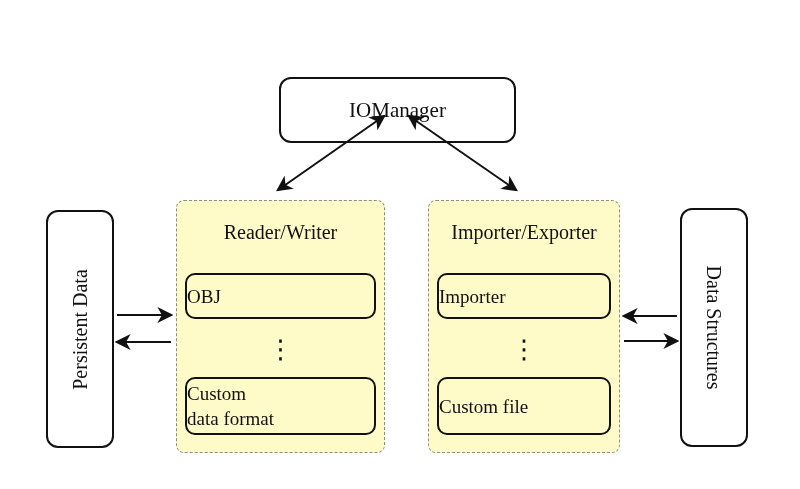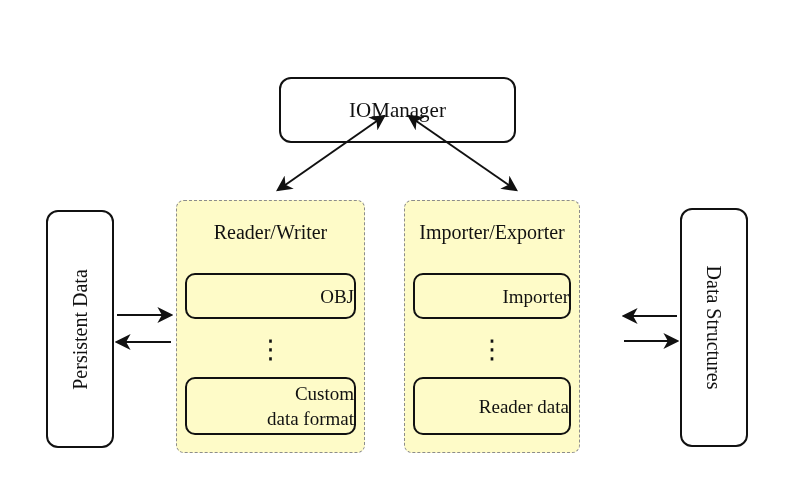--- a/index.html
+++ b/index.html
@@ -48,37 +48,37 @@
   .data-structures { left: 680px; top: 208px; height: 239px; }
   .data-structures span { transform: rotate(90deg); }
   .group-container {
     position: absolute;
     top: 200px;
     height: 253px;
     background: var(--container-fill);
     border: 1.5px dashed var(--container-border);
     border-radius: 8px;
   }
-  .reader-writer { left: 176px; width: 189px; }
-  .importer-exporter { left: 404px; width: 176px; }
+  .reader-writer { left: 176px; width: 209px; }
+  .importer-exporter { left: 428px; width: 192px; }
   .group-title {
     position: absolute;
     top: 20px; left: 0; right: 0;
     text-align: center;
     font-size: 20px;
   }
   .inner-box {
     position: absolute;
     left: 8px; right: 8px;
     border: 2.5px solid var(--node-border);
     border-radius: 10px;
     background: transparent;
     display: flex;
     flex-direction: column;
-    align-items: flex-end;
+    align-items: flex-start;
     justify-content: center;
     text-align: center;
     font-size: 19px;
     line-height: 25px;
   }
   .inner-top { top: 72px; height: 46px; }
   .inner-bottom { top: 176px; height: 58px; }
   .vdots {
     position: absolute;
     left: 0; right: 0;
@@ -126,21 +126,21 @@
     </div>
   </div>
 
   <div class="group-container importer-exporter">
     <div class="group-title">Importer/Exporter</div>
     <div class="inner-box inner-top">
       <span>Importer</span>
     </div>
     <div class="vdots">⋮</div>
     <div class="inner-box inner-bottom">
-      <span>Reader data</span>
+      <span>Custom file</span>
     </div>
   </div>
 
   <svg class="arrows" width="800" height="489" viewBox="0 0 800 489">
     <defs>
       <marker id="arrowhead" viewBox="0 0 10 10" refX="8.5" refY="5" markerWidth="8" markerHeight="8" orient="auto-start-reverse">
         <path d="M 0 0 L 10 5 L 0 10 L 2.8 5 Z"></path>
       </marker>
     </defs>
 

